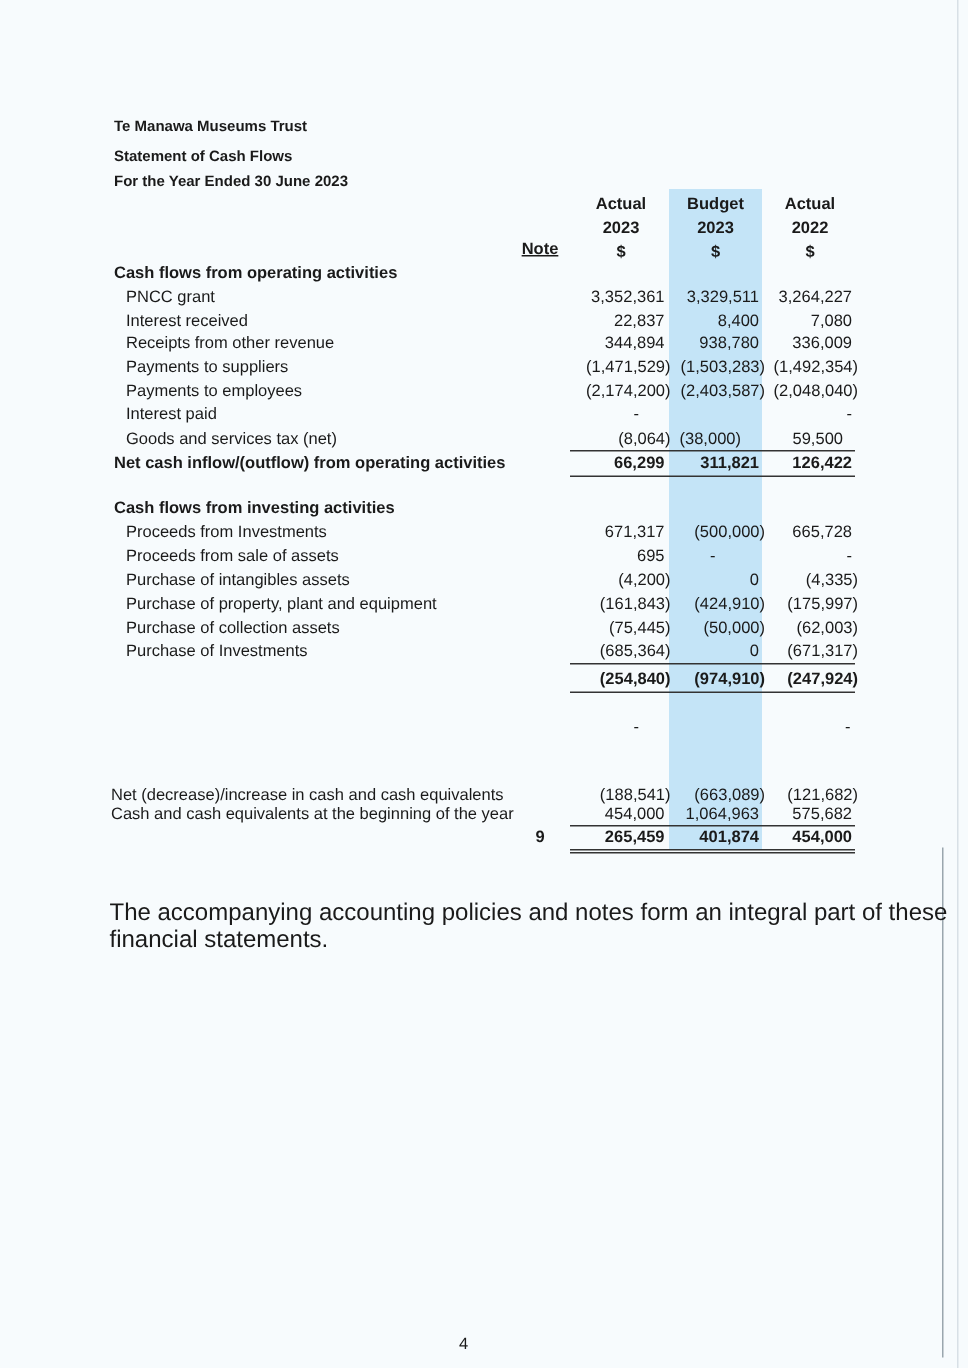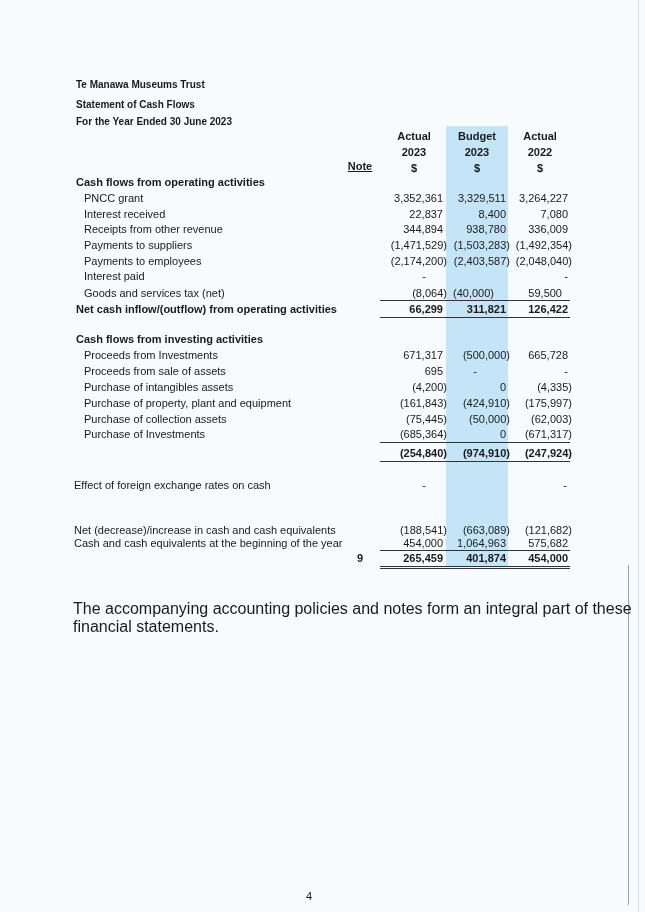--- a/index.html
+++ b/index.html
@@ -113,21 +113,21 @@
 </div>
 <div class="row" style="top:268px">
   <span class="label">Interest paid</span>
   <span class="val v1" style="left:346px">-</span>
   <span class="val v2"></span>
   <span class="val v3" style="left:488px">-</span>
 </div>
 <div class="row" style="top:285px">
   <span class="label">Goods and services tax (net)</span>
   <span class="val v1" style="left:367px">(8,064)</span>
-  <span class="val v2" style="left:414px">(40,000)</span>
+  <span class="val v2" style="left:414px">(38,000)</span>
   <span class="val v3" style="left:482px">59,500</span>
 </div>
 <div class="hline" style="left:380px; top:300px; width:190px;"></div>
 <div class="row total" style="top:301px">
   <span class="label">Net cash inflow/(outflow) from operating activities</span>
   <span class="val v1">66,299</span>
   <span class="val v2">311,821</span>
   <span class="val v3">126,422</span>
 </div>
 <div class="hline" style="left:380px; top:317px; width:190px;"></div>
@@ -173,21 +173,20 @@
 </div>
 <div class="hline" style="left:380px; top:442px; width:190px;"></div>
 <div class="row total" style="top:445px">
   <span class="val v1" style="left:367px">(254,840)</span>
   <span class="val v2" style="left:430px">(974,910)</span>
   <span class="val v3" style="left:492px">(247,924)</span>
 </div>
 <div class="hline" style="left:380px; top:461px; width:190px;"></div>
 
 <div class="row plain" style="top:477px">
-  <span class="label">Effect of foreign exchange rates on cash</span>
   <span class="val v1" style="left:346px">-</span>
   <span class="val v2"></span>
   <span class="val v3" style="left:487px">-</span>
 </div>
 
 <div class="row plain tight" style="top:524px">
   <span class="label">Net (decrease)/increase in cash and cash equivalents</span>
   <span class="val v1" style="left:367px">(188,541)</span>
   <span class="val v2" style="left:430px">(663,089)</span>
   <span class="val v3" style="left:492px">(121,682)</span>

